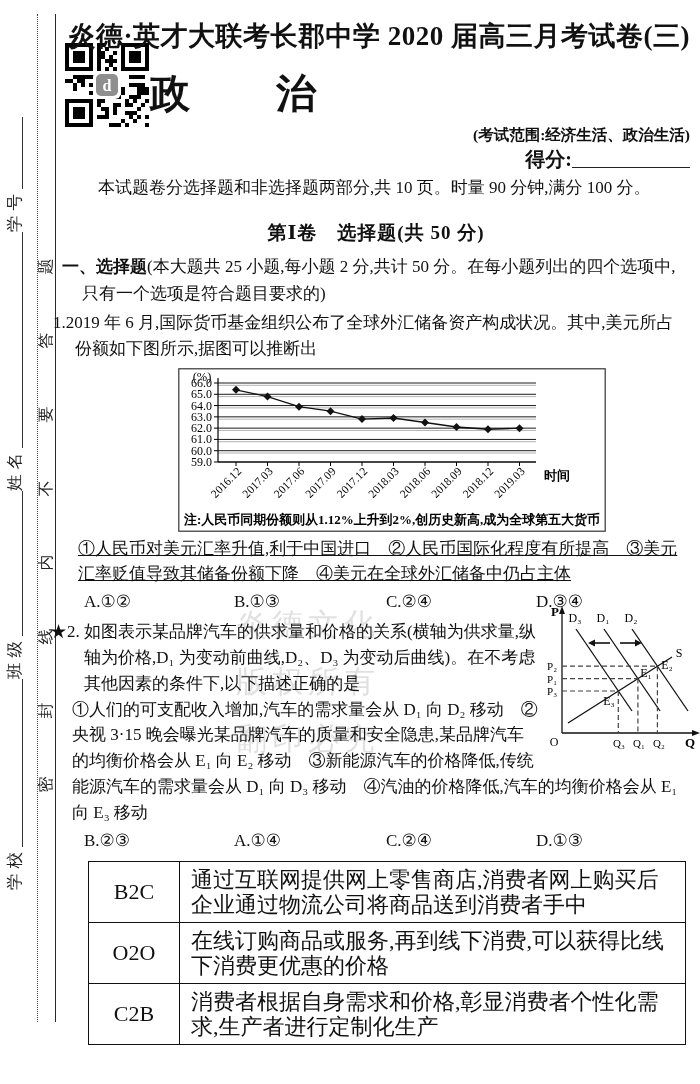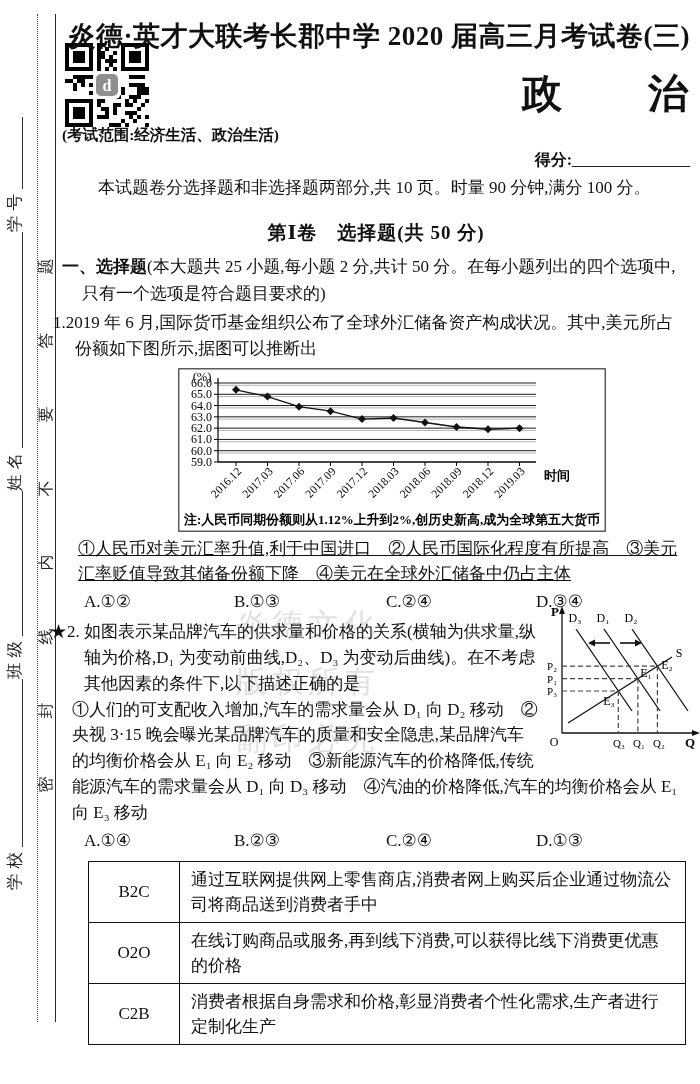--- a/index.html
+++ b/index.html
@@ -17,40 +17,40 @@
   .seal-strip{position:absolute;left:36px;top:1012px;width:1000px;height:20px;
         transform:rotate(-90deg);transform-origin:0 0;display:flex;align-items:center;justify-content:center;
         font-size:16px;letter-spacing:27px;color:#222;white-space:nowrap;}
   
   .watermark{position:absolute;left:236px;top:596px;z-index:0;color:rgba(70,70,70,0.17);
         font-size:31px;font-weight:400;letter-spacing:5px;line-height:57px;pointer-events:none;}
   
   .content{position:absolute;left:62px;top:14px;width:628px;z-index:1;}
   .exam-title{font-size:27px;font-weight:900;text-align:right;margin:6px 0 0;letter-spacing:0.5px;line-height:33px;}
   .qr-wrap{position:absolute;left:63px;top:41px;width:88px;height:88px;}
-  .subject{font-size:40px;font-weight:700;text-align:right;margin:18px 0 0;padding-left:88px;letter-spacing:2px;line-height:46px;}
-  .scope{text-align:left;font-size:15.5px;font-weight:600;margin:7px 0 0;line-height:22px;}
-  .score-row{text-align:right;font-size:16px;font-weight:700;margin:2px 0 0;line-height:23px;}
+  .subject{font-size:40px;font-weight:700;text-align:left;margin:18px 0 0;padding-left:88px;letter-spacing:2px;line-height:46px;}
+  .scope{text-align:right;font-size:15.5px;font-weight:600;margin:7px 0 0;line-height:22px;}
+  .score-row{text-align:right;font-size:20px;font-weight:700;margin:2px 0 0;line-height:23px;}
   .score-blank{display:inline-block;width:118px;height:18px;border-bottom:1.2px solid #222;vertical-align:-2px;}
   .intro{font-size:17px;margin:4px 0 0;text-indent:36px;line-height:26px;}
   .section-title{text-align:center;font-size:19px;font-weight:700;margin:19px 0 8px;letter-spacing:1px;line-height:26px;}
   .sel-note{margin:0 0 0;padding-left:20px;text-indent:-20px;font-size:17px;line-height:26.5px;}
   .sel-note .lead{font-weight:700;}
   .q{font-size:17px;line-height:25.8px;}
   .q1{margin:3px 0 0 -9px;padding-left:22px;text-indent:-22px;}
   .chart-wrap{margin:6px 0 0 116px;width:428px;height:164px;}
   .q-items{margin:4px 0 0;padding-left:16px;font-size:17px;line-height:25.8px;text-decoration:underline;}
   .options{display:grid;grid-template-columns:150px 152px 150px 1fr;padding-left:22px;margin:2px 0 0;
         font-size:17px;line-height:25px;}
   .q2{margin:5px 0 0 -12px;}
   .q2-diagram{float:right;width:158px;height:152px;margin:-14px -12px 2px 6px;}
   .q2-stem{margin:0;padding-left:34px;text-indent:-34px;}
   .q2-items{margin:0;padding-left:22px;}
   .q3{margin:6px 0 0 -9px;padding-left:22px;text-indent:-22px;}
-  .ecom-table{margin:8px 0 0 26px;border-collapse:collapse;width:598px;font-size:17px;line-height:25px;}
+  .ecom-table{margin:8px 0 0 26px;border-collapse:collapse;width:598px;font-size:22px;line-height:25px;}
   .ecom-table td{border:1.6px solid #111;padding:5px 11px;}
   .ecom-table td.mode{width:82px;text-align:center;padding:5px 4px;}
   svg text{font-family:"Liberation Serif","DejaVu Serif",serif;}
 </style>
 </head>
 <body>
 
 <div class="page">
 
   <div class="seal-dotted-line"></div>
@@ -332,22 +332,22 @@
         <text x="8" y="90" font-size="11" text-anchor="middle">P₃</text>
         <text x="75" y="142" font-size="11" text-anchor="middle">Q₃</text>
         <text x="95" y="142" font-size="11" text-anchor="middle">Q₁</text>
         <text x="115" y="142" font-size="11" text-anchor="middle">Q₂</text>
       </svg>
       <p class="q2-stem">
         <span>★2.</span> <span>如图表示某品牌汽车的供求量和价格的关系(横轴为供求量,纵轴为价格,D₁ 为变动前曲线,D₂、D₃ 为变动后曲线)。在不考虑其他因素的条件下,以下描述正确的是</span>
       </p>
       <p class="q2-items">①人们的可支配收入增加,汽车的需求量会从 D₁ 向 D₂ 移动　②央视 3·15 晚会曝光某品牌汽车的质量和安全隐患,某品牌汽车的均衡价格会从 E₁ 向 E₂ 移动　③新能源汽车的价格降低,传统能源汽车的需求量会从 D₁ 向 D₃ 移动　④汽油的价格降低,汽车的均衡价格会从 E₁ 向 E₃ 移动</p>
       <div class="options" style="margin-left:12px;">
+        <span>B.②③</span>
         <span>A.①④</span>
-        <span>B.②③</span>
         <span>C.②④</span>
         <span>D.①③</span>
       </div>
     </div>
 
 
     <table class="ecom-table">
       <tbody>
         <tr>
           <td class="mode">B2C</td>

